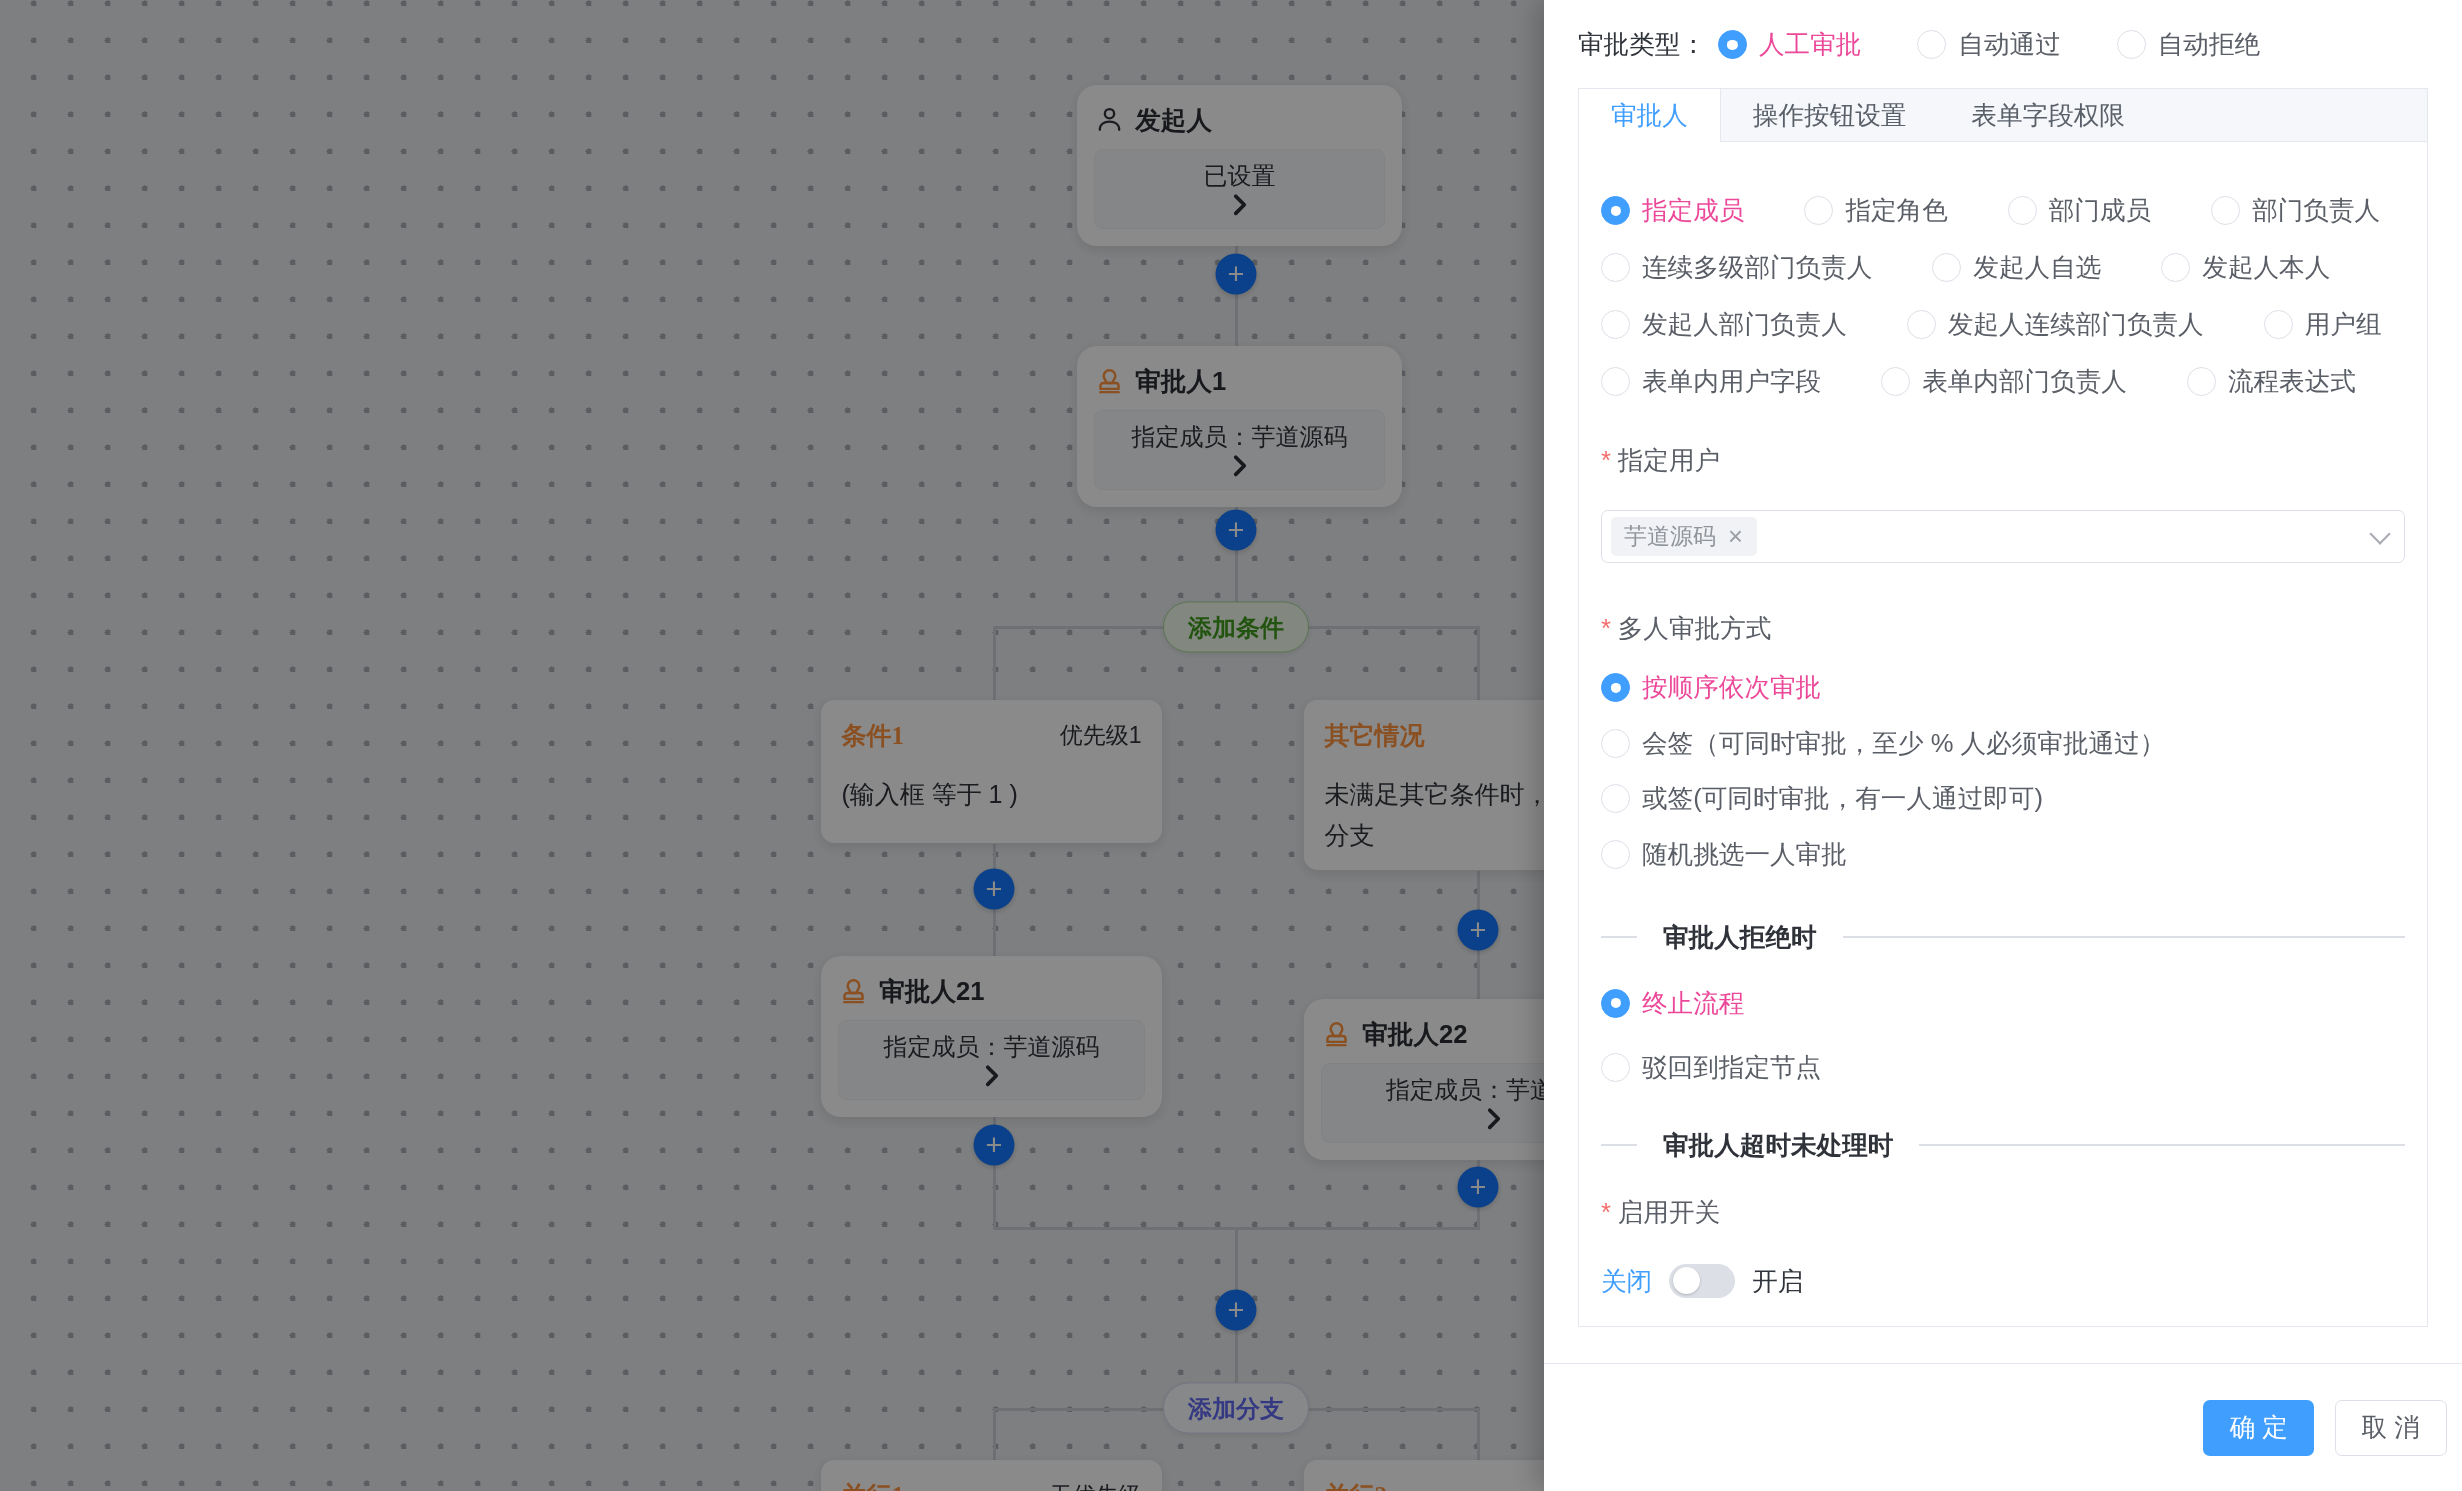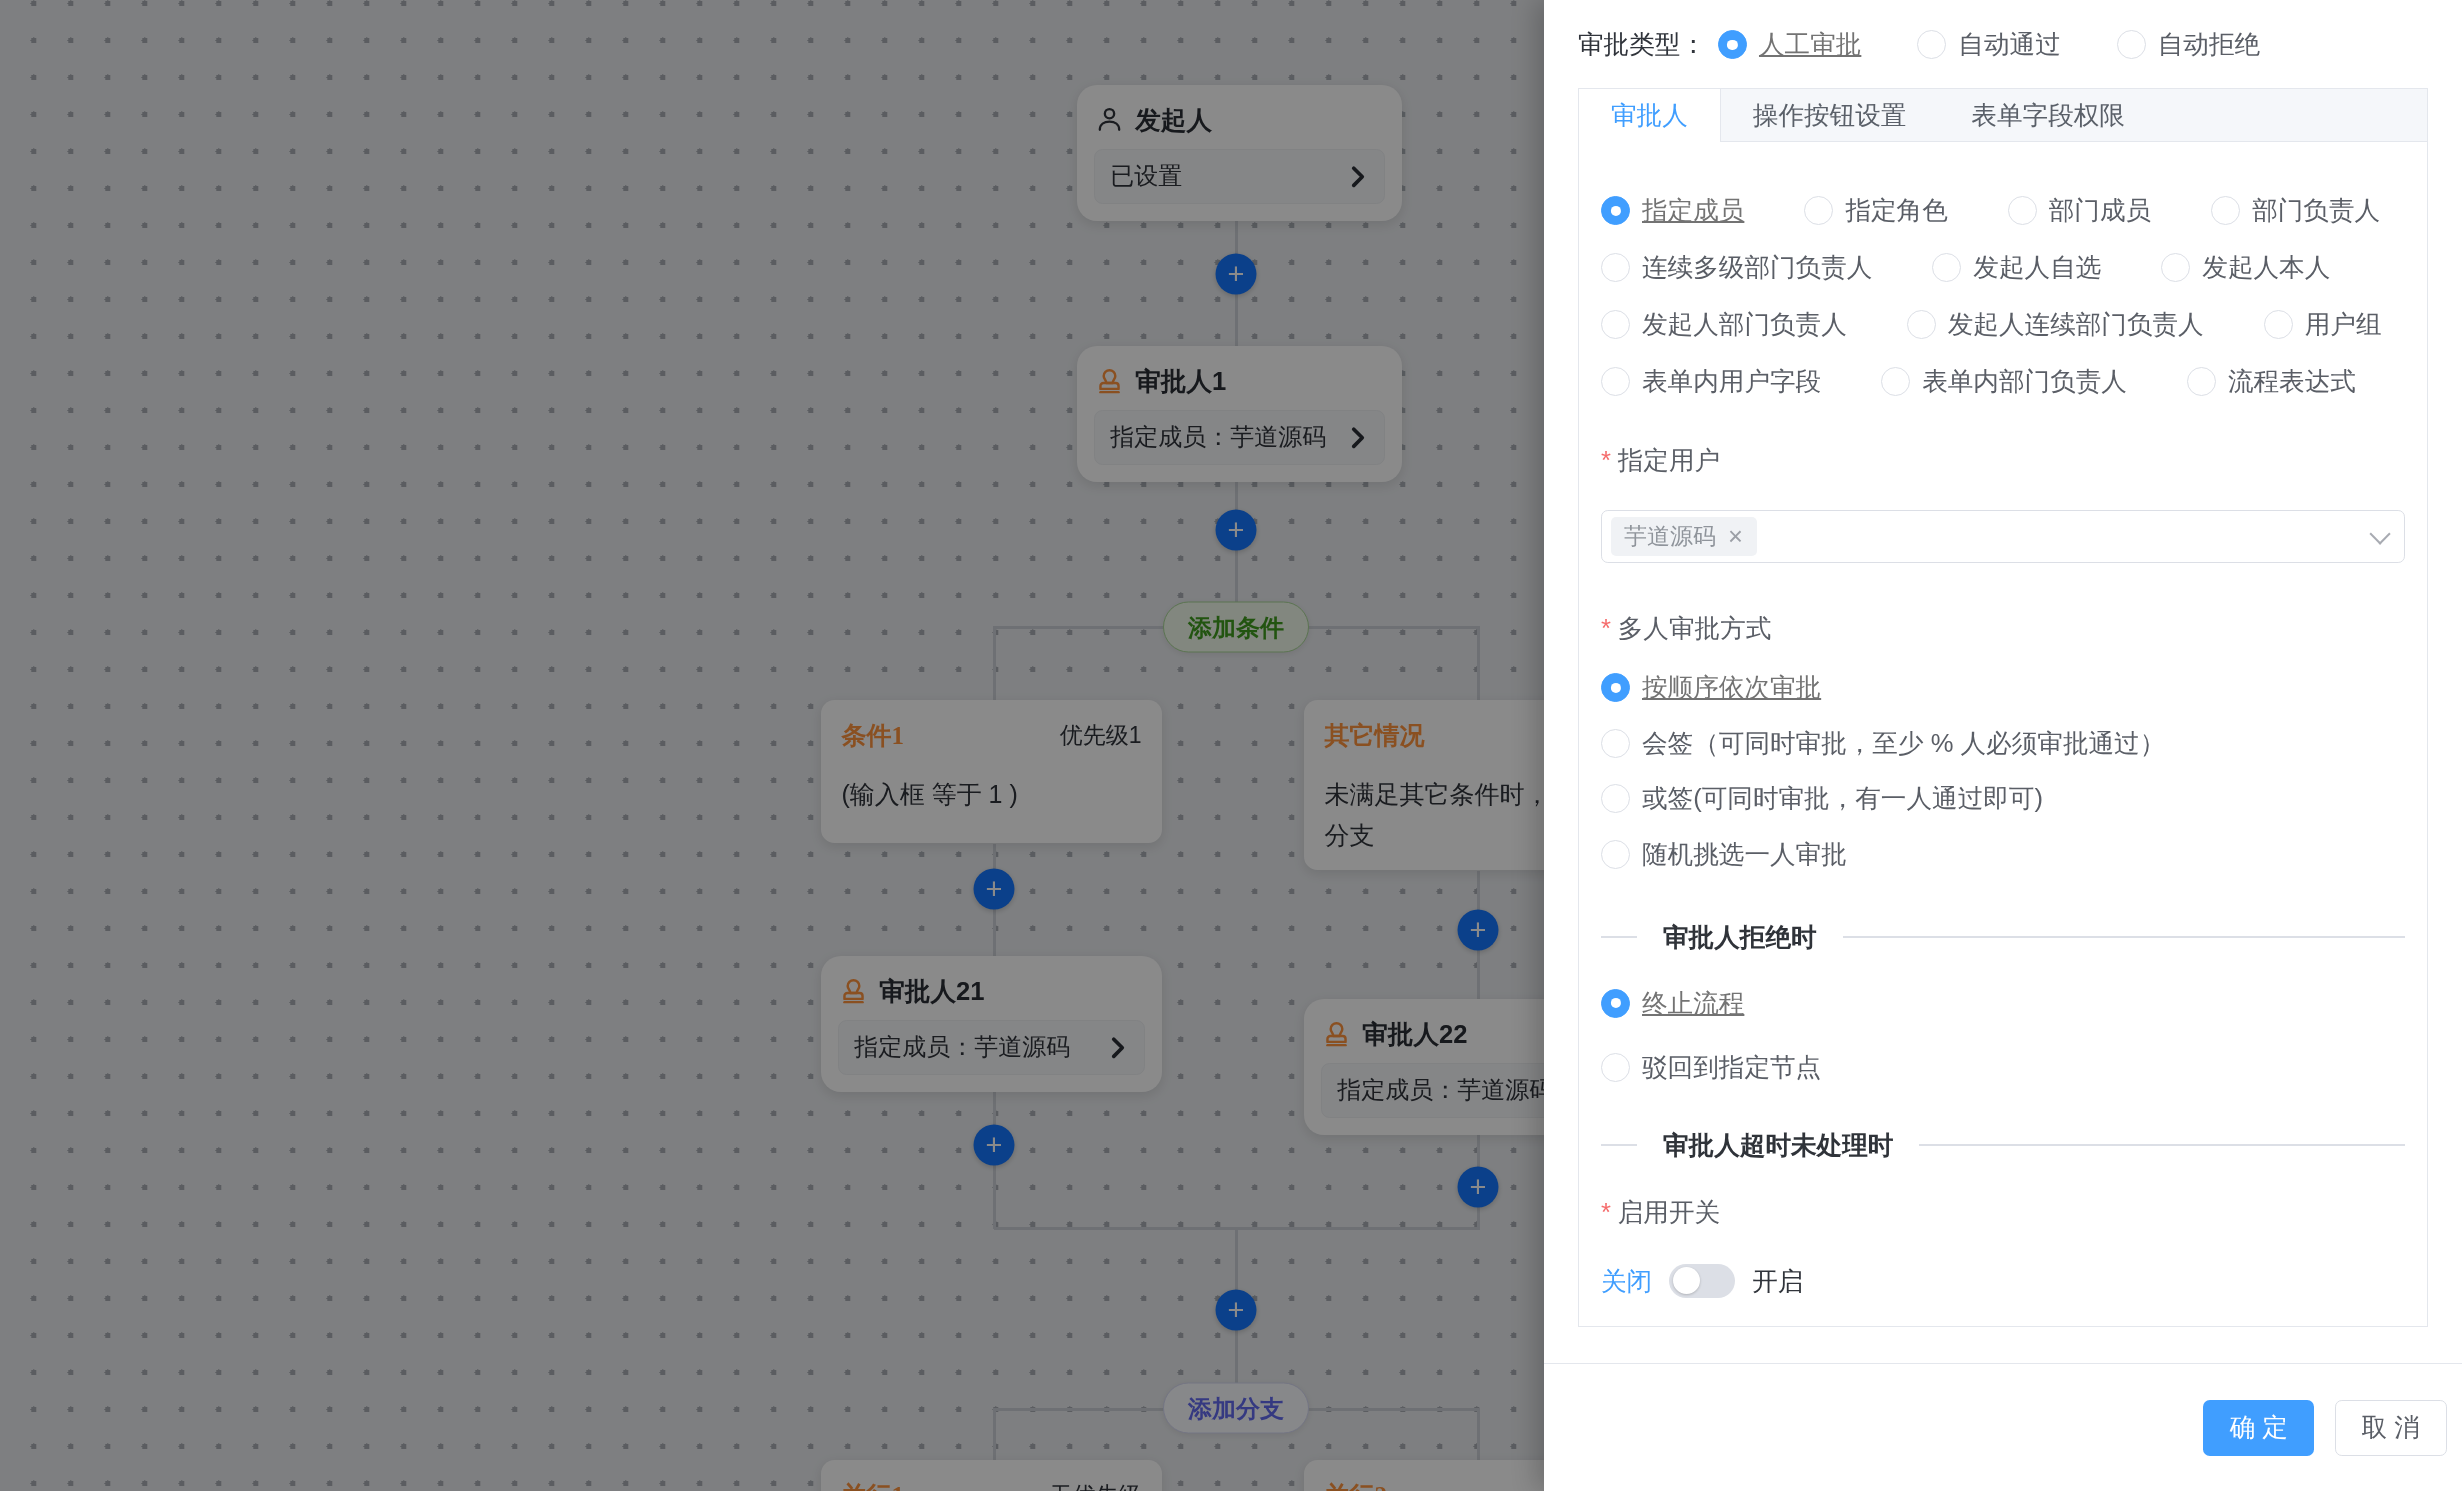--- a/index.html
+++ b/index.html
@@ -14,21 +14,21 @@
     background-size:37px 37px; background-position:15.3px 22px; }
   .vline { position:absolute; width:2.6px; background:#ccd0d6; }
   .hline { position:absolute; height:2.6px; background:#ccd0d6; }
 
   .node-card { position:absolute; background:#ffffff; border-radius:20px;
     box-shadow:0 3.4px 12px rgba(0,0,0,0.10); padding:17px 17px; cursor:pointer; }
   .node-head { display:flex; align-items:center; gap:10.2px; height:37px; }
   .node-title { font-size:25.6px; font-weight:bold; color:#2b2f36; }
   .node-body { margin-top:10.2px; background:#f6f7f9; border:0.9px solid #eef0f3;
     border-radius:8.5px; padding:10.2px 15.3px; display:flex; align-items:center;
-    justify-content:space-between; }
+    justify-content:space-between;flex-direction:column; }
   .node-summary { font-size:24px; color:#30343b; white-space:nowrap; }
   .chev svg { display:block; }
 
   .cond-card { position:absolute; background:#ffffff; border-radius:13.6px;
     box-shadow:0 3.4px 12px rgba(0,0,0,0.10); padding:19px 20.4px; cursor:pointer; }
   .cond-head { display:flex; align-items:center; justify-content:space-between; }
   .cond-title { font-size:25px; font-weight:bold; color:#ff943e;font-family:Liberation Serif, serif; }
   .cond-priority { font-size:23px; color:#30343b; }
   .cond-body { margin-top:22px; font-size:25px; color:#30343b; line-height:41px; }
 
@@ -56,21 +56,21 @@
   .type-row { display:flex; align-items:center; height:49px; }
   .type-label { font-size:25.6px; color:#30343b; margin-right:12px; white-space:nowrap; }
 
   .radio-item { display:inline-flex; align-items:center; cursor:pointer; }
   .radio-dot { width:29px; height:29px; border-radius:50%; border:1.7px solid #dcdfe6;
     background:#fff; flex:0 0 auto; position:relative; }
   .radio-item.checked .radio-dot { background:#409eff; border-color:#409eff; }
   .radio-item.checked .radio-dot::after { content:""; position:absolute; left:50%; top:50%;
     width:10.2px; height:10.2px; border-radius:50%; background:#fff; transform:translate(-50%,-50%); }
   .radio-text { font-size:25.6px; color:#5a5e66; margin-left:12px; white-space:nowrap; }
-  .radio-item.checked .radio-text { color:#737373;text-decoration:underline; }
+  .radio-item.checked .radio-text { color:#ec4899; }
 
   .rg-inline { display:flex; align-items:center; gap:56px; }
   .rg-row { display:flex; align-items:center; gap:60px; margin-top:22px; }
   .rg-col { display:flex; flex-direction:column; align-items:flex-start; gap:20.4px; margin-top:24px; }
 
   
   .tabs { margin-top:19px; border:0.9px solid #e4e7ed; height:1239px; background:#fff; }
   .tab-header { display:flex; background:#f5f7fa; border-bottom:0.9px solid #e4e7ed; height:53px; }
   .tab { padding:0 32px; display:flex; align-items:center; font-size:25.6px; color:#5a6069;
     cursor:pointer; border-right:0.9px solid transparent; }

